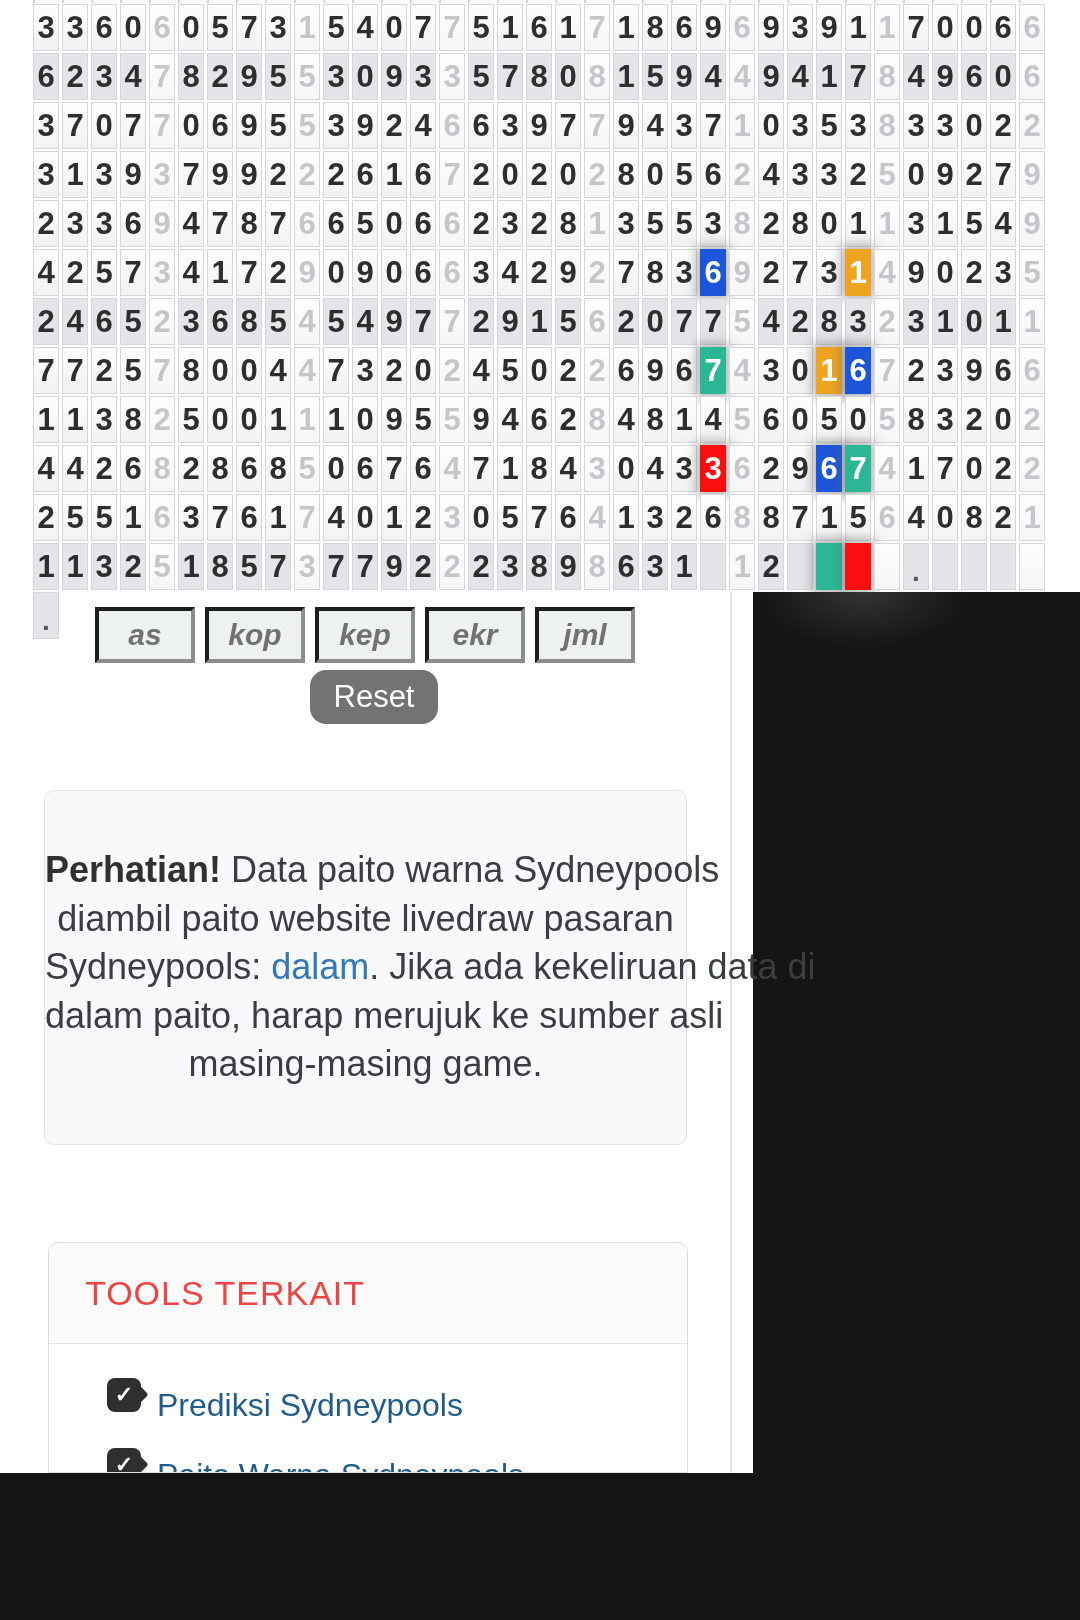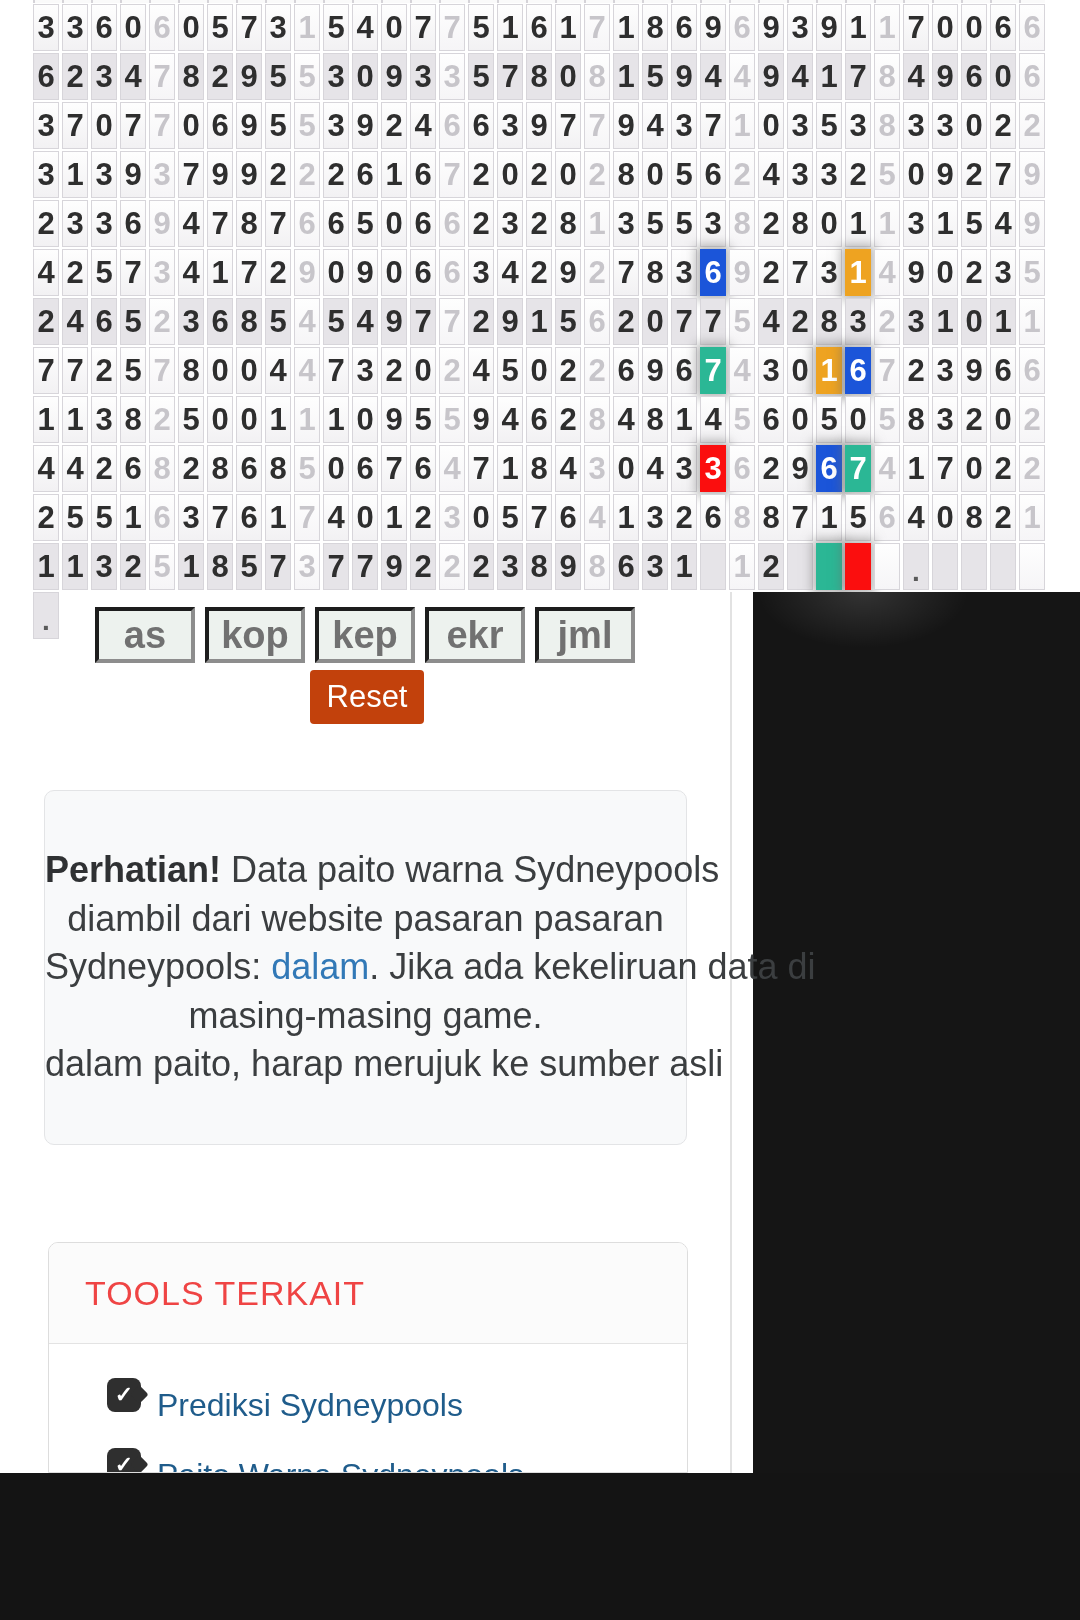--- a/index.html
+++ b/index.html
@@ -25,24 +25,24 @@
   
   .black-region{position:absolute;left:753px;top:592px;width:327px;height:881px;
     background:radial-gradient(ellipse 150px 80px at 110px 0px,rgba(255,255,255,0.13),rgba(255,255,255,0) 70%),#151515;}
   .content-right-border{position:absolute;left:730px;top:592px;width:2px;height:881px;background:#e2e2e2;}
   .navbar{position:absolute;left:0;top:1473px;width:1080px;height:147px;background:#141414;}
 
   
   .filter-row{position:absolute;left:95px;top:607px;display:flex;gap:10px;}
   .filter-btn{width:100px;height:56px;box-sizing:border-box;background:#edf2ee;
               border:4px solid;border-color:#1d1d1d #8d8d8d #8d8d8d #1d1d1d;
-              color:#717171;font-weight:bold;font-size:38px;font-family:inherit;
-              display:flex;align-items:center;justify-content:center;cursor:pointer;}
-  .reset-btn{position:absolute;left:310px;top:670px;width:114px;height:54px;
-             background:#c2410c;border:none;border-radius:4px;color:#ffffff;
+              color:#717171;font-weight:bold;font-size:30px;font-family:inherit;
+              display:flex;align-items:center;justify-content:center;cursor:pointer;font-style:italic;}
+  .reset-btn{position:absolute;left:310px;top:670px;width:128px;height:54px;
+             background:#737373;border:none;border-radius:16px;color:#ffffff;
              font-size:31px;font-family:inherit;display:flex;align-items:center;
              justify-content:center;cursor:pointer;}
 
   
   .notice-box{position:absolute;left:44px;top:790px;width:643px;height:355px;
               box-sizing:border-box;background:#f8f9fa;border:1px solid #e3e4e6;
               border-radius:10px;padding-top:55px;text-align:center;}
   .notice-line{font-size:36px;color:#3b3e40;line-height:48.5px;white-space:nowrap;}
   .notice-line b{color:#2f3133;}
   .notice-link{color:#3279b7;text-decoration:none;cursor:pointer;}
@@ -500,24 +500,24 @@
       <button class="filter-btn">as</button>
       <button class="filter-btn">kop</button>
       <button class="filter-btn">kep</button>
       <button class="filter-btn">ekr</button>
       <button class="filter-btn">jml</button>
     </div>
   <button class="reset-btn">Reset</button>
 
   <div class="notice-box">
       <div class="notice-line"><b>Perhatian!</b> Data paito warna Sydneypools</div>
-      <div class="notice-line">diambil dari website pasaran pasaran</div>
+      <div class="notice-line">diambil paito website livedraw pasaran</div>
       <div class="notice-line">Sydneypools: <a class="notice-link">dalam</a>. Jika ada kekeliruan data di</div>
+      <div class="notice-line">dalam paito, harap merujuk ke sumber asli</div>
       <div class="notice-line">masing-masing game.</div>
-      <div class="notice-line">dalam paito, harap merujuk ke sumber asli</div>
     </div>
 
   <div class="tools-card">
     <div class="tools-header">TOOLS TERKAIT</div>
     <div class="tools-list">
         <div class="tool-item">
           <span class="check-icon">✓</span>
           <a class="tool-link">Prediksi Sydneypools</a>
         </div>
         <div class="tool-item">

